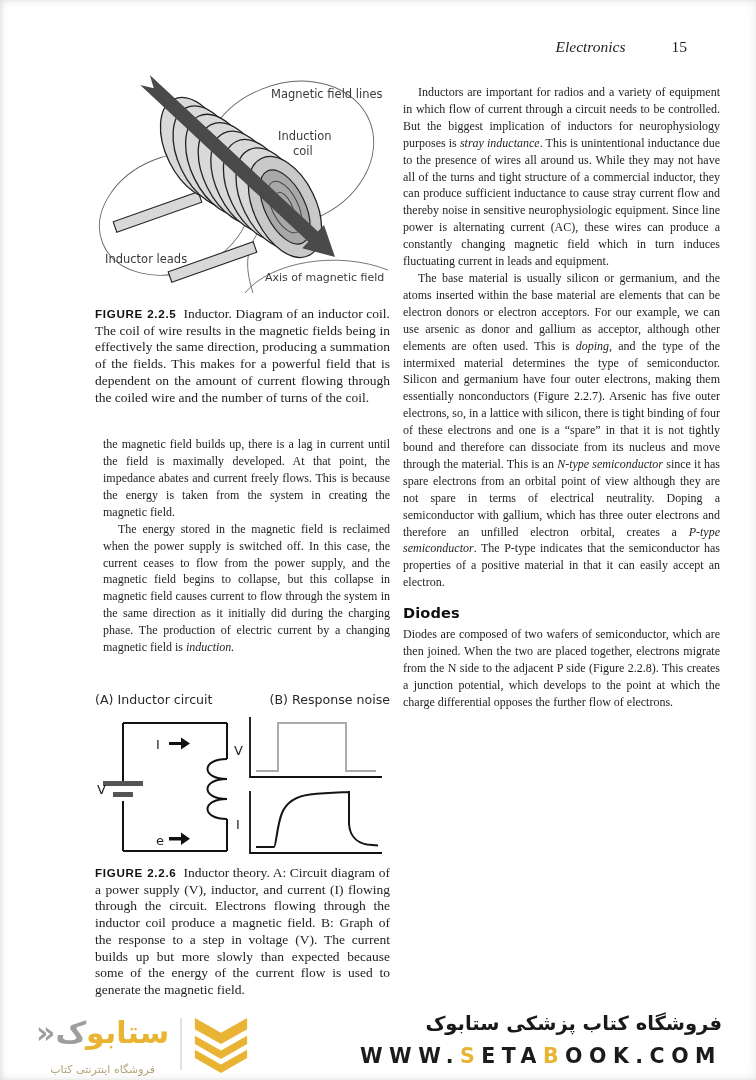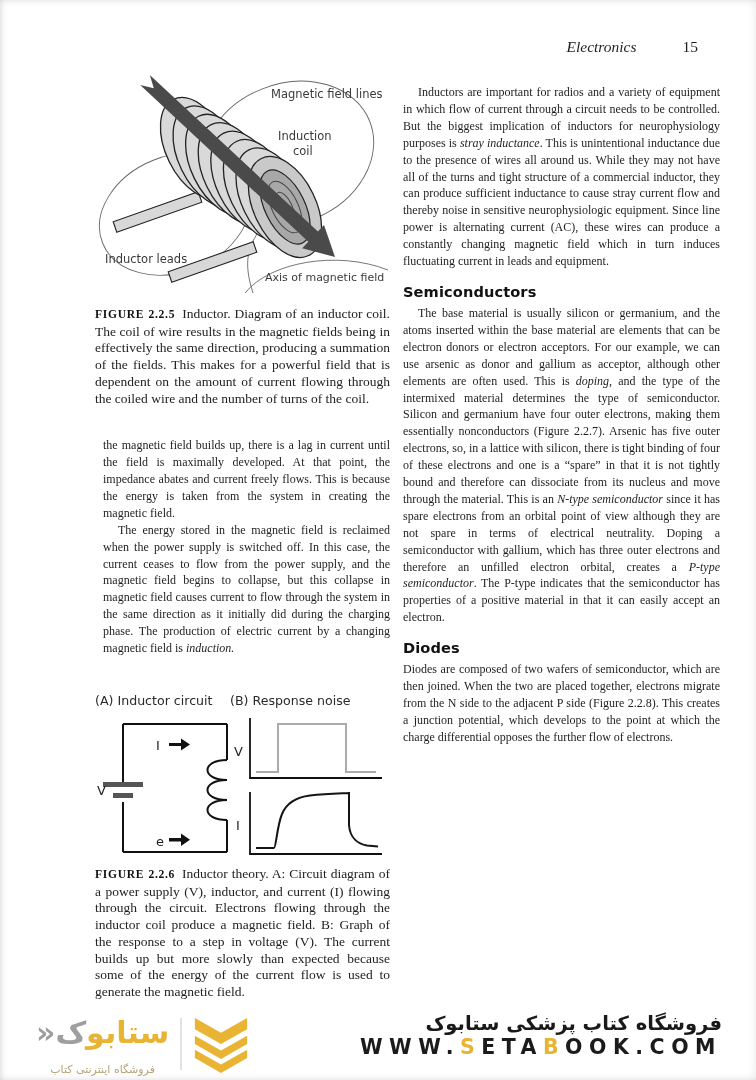--- a/index.html
+++ b/index.html
@@ -4,60 +4,60 @@
 <style>
   html,body{margin:0;padding:0;background:#e9e9e9;}
   #page{
     position:relative;width:756px;height:1080px;background:#fff;
     overflow:hidden;margin:0 auto;
     box-shadow:inset 0 0 10px rgba(0,0,0,.10), inset 2px 0 4px rgba(0,0,0,.06);
     font-family:"Liberation Serif", serif;color:#1e1e1e;
   }
   
   .running-head{
-    position:absolute;left:407px;top:38px;width:317px;
+    position:absolute;left:396px;top:38px;width:317px;
     display:flex;justify-content:flex-end;align-items:baseline;gap:46px;
     padding-right:26px;box-sizing:border-box;
     font-size:15.5px;
   }
   .running-head .title{font-style:italic;}
   
   .col-left{position:absolute;left:95px;top:62px;width:295px;}
   .col-right{position:absolute;left:403px;top:84px;width:317px;}
   p.body{
     margin:0;font-size:12px;line-height:16.9px;text-align:justify;
   }
   p.body.ind{text-indent:15px;}
   h2.sect{
     margin:13px 0 5px 0;font-family:"DejaVu Sans", sans-serif;
     font-size:14.6px;font-weight:700;color:#111;letter-spacing:.1px;
   }
   .it{font-style:italic;}
   
   .caption{margin:8px 0 0 0;font-size:13.5px;line-height:16.7px;color:#222;text-align:justify;}
   .cap-tag{
-    font-family:Liberation Serif, serif;font-weight:700;font-size:11.6px;
+    font-family:Liberation Sans, sans-serif;font-weight:700;font-size:11.6px;
     letter-spacing:.7px;margin-right:7px;color:#111;
   }
   .leftbody{margin-top:30px;margin-left:8px;}
   
   .fig-ab-labels{
     margin-top:36px;display:flex;
-    font-family:"DejaVu Sans", sans-serif;font-size:12.6px;color:#2a2a2a;
+    font-family:"DejaVu Sans", sans-serif;font-size:12.6px;color:#2a2a2a;justify-content:space-between;
   }
   .fig-ab-labels .la{width:140px;}
   .fig-ab-labels .lb{margin-left:-5px;}
   .fig226-row{display:flex;margin-top:4px;}
   svg text{font-family:"DejaVu Sans", sans-serif;}
   
   .footer{position:absolute;left:0;top:1012px;width:756px;height:68px;}
   .f-right{position:absolute;right:34px;top:0;text-align:right;direction:rtl;}
   .fa-title{font-family:"DejaVu Sans", sans-serif;font-weight:700;font-size:19.5px;color:#191919;text-align:right;}
   .url{
-    direction:ltr;margin-top:0;font-family:"DejaVu Sans", sans-serif;
+    direction:ltr;margin-top:9px;font-family:"DejaVu Sans", sans-serif;
     font-weight:700;font-size:20.5px;letter-spacing:6.5px;color:#1b1b1b;white-space:nowrap;
   }
   .url .yl{color:#e9b433;}
   .f-left{position:absolute;left:36px;top:4px;display:flex;align-items:flex-start;gap:11px;}
   .logo-text-wrap{direction:rtl;text-align:center;}
   .logo-word{font-family:"DejaVu Sans", sans-serif;font-weight:700;font-size:30px;line-height:1.15;}
   .logo-word .yl{color:#e9b433;}
   .logo-word .gy{color:#9e9e9e;}
   .logo-sub{font-family:"DejaVu Sans", sans-serif;font-size:11px;color:#b3a478;margin-top:12px;}
   .logo-divider{width:2px;height:52px;background:#e2e2e2;margin-top:2px;}
@@ -167,21 +167,20 @@
         </g>
       </svg>
     </div>
 
     <p class="caption" style="margin-top:6px"><span class="cap-tag">FIGURE 2.2.6</span><span>Inductor theory. A: Circuit diagram of a power supply (V), inductor, and current (I) flowing through the circuit. Electrons flowing through the inductor coil produce a magnetic field. B: Graph of the response to a step in voltage (V). The current builds up but more slowly than expected because some of the energy of the current flow is used to generate the magnetic field.</span></p>
   </div>
 
   <div class="col-right">
     <p class="body ind"><span>Inductors are important for radios and a variety of equipment in which flow of current through a circuit needs to be controlled. But the biggest implication of inductors for neurophysiology purposes is </span><span class="it">stray inductance</span><span>. This is unintentional inductance due to the presence of wires all around us. While they may not have all of the turns and tight structure of a commercial inductor, they can produce sufficient inductance to cause stray current flow and thereby noise in sensitive neurophysiologic equipment. Since line power is alternating current (AC), these wires can produce a constantly changing magnetic field which in turn induces fluctuating current in leads and equipment.</span></p>
 
-    <h2 class="sect">Semiconductors</h2>
 
 
     <p class="body ind"><span>The base material is usually silicon or germanium, and the atoms inserted within the base material are elements that can be electron donors or electron acceptors. For our example, we can use arsenic as donor and gallium as acceptor, although other elements are often used. This is </span><span class="it">doping</span><span>, and the type of the intermixed material determines the type of semiconductor. Silicon and germanium have four outer electrons, making them essentially nonconductors (Figure 2.2.7). Arsenic has five outer electrons, so, in a lattice with silicon, there is tight binding of four of these electrons and one is a “spare” in that it is not tightly bound and therefore can dissociate from its nucleus and move through the material. This is an </span><span class="it">N-type semiconductor</span><span> since it has spare electrons from an orbital point of view although they are not spare in terms of electrical neutrality. Doping a semiconductor with gallium, which has three outer electrons and therefore an unfilled electron orbital, creates a </span><span class="it">P-type semiconductor</span><span>. The P-type indicates that the semiconductor has properties of a positive material in that it can easily accept an electron.</span></p>
 
     <h2 class="sect">Diodes</h2>
 
     <p class="body"><span>Diodes are composed of two wafers of semiconductor, which are then joined. When the two are placed together, electrons migrate from the N side to the adjacent P side (Figure 2.2.8). This creates a junction potential, which develops to the point at which the charge differential opposes the further flow of electrons.</span></p>
   </div>
 
   <div class="footer">

